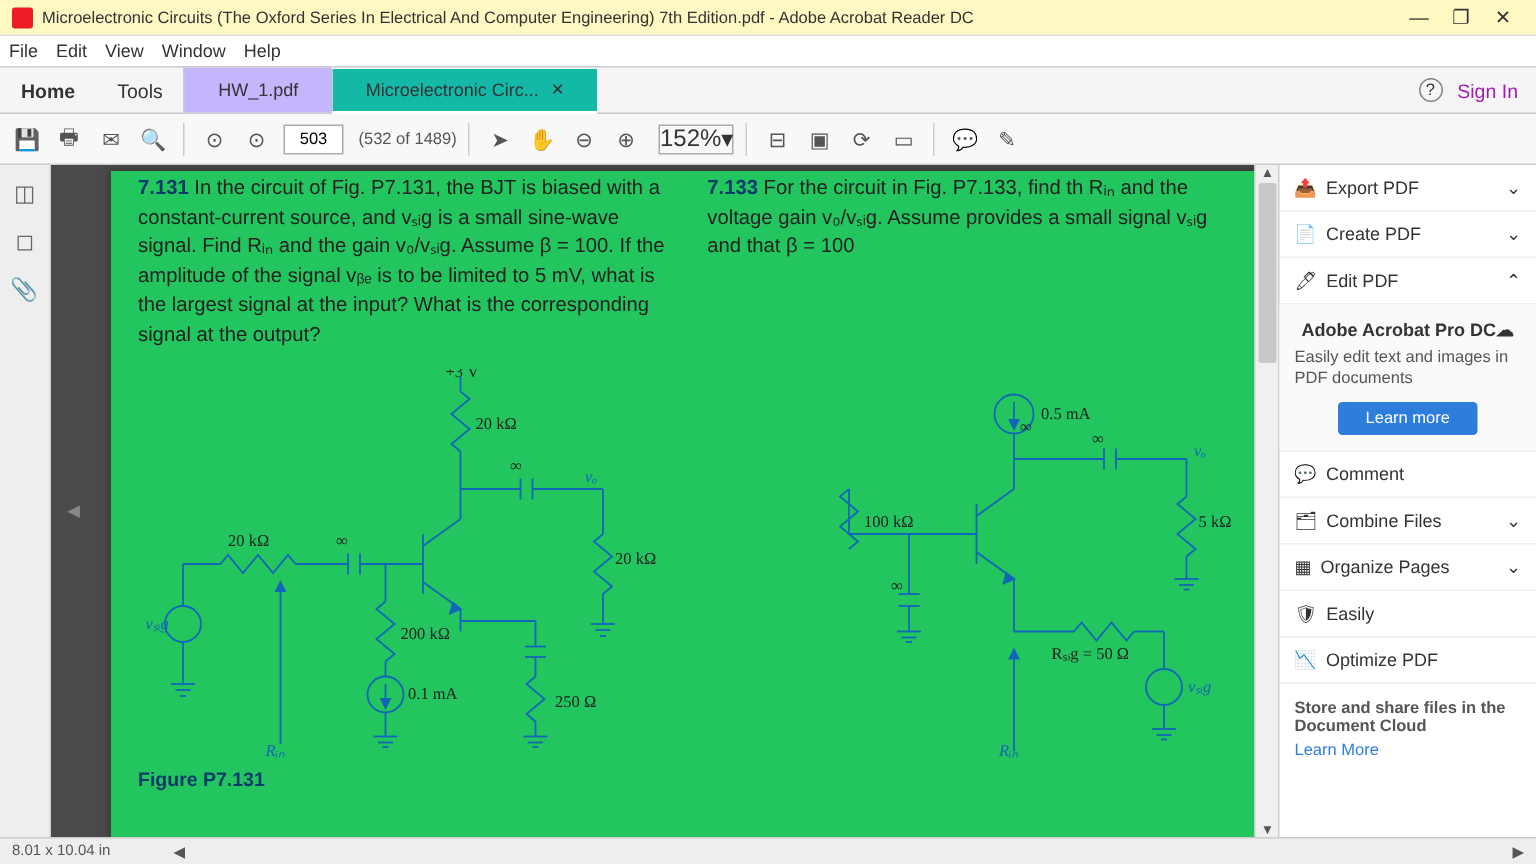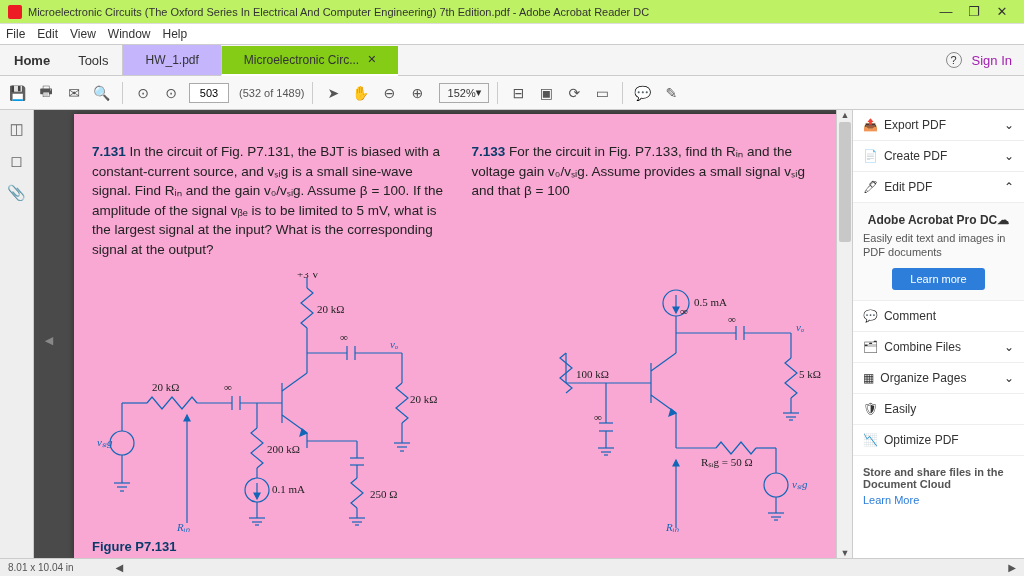--- a/index.html
+++ b/index.html
@@ -1,43 +1,43 @@
 <!DOCTYPE html>
 <html><head>
 <meta charset="utf-8">
 <style>
   * { box-sizing: border-box; margin: 0; padding: 0; font-family: "Segoe UI", Arial, sans-serif; }
   body { width: 1024px; height: 576px; overflow: hidden; background: #fff; font-size: 12px; color: #333; }
-  .titlebar { height: 24px; background: #bef264; display: flex; align-items: center; padding: 0 8px; border-bottom: 1px solid #ddd; }
+  .titlebar { height: 24px; background: #fef9c3; display: flex; align-items: center; padding: 0 8px; border-bottom: 1px solid #ddd; }
   .titlebar .icon { width: 14px; height: 14px; background: #ed1c24; margin-right: 6px; border-radius: 2px; }
   .titlebar .title { flex: 1; font-size: 11px; color: #333; }
   .titlebar .wc { width: 28px; text-align: center; font-size: 13px; cursor: pointer; }
   .menubar { height: 20px; background: #fff; display: flex; align-items: center; padding: 0 6px; font-size: 12px; gap: 12px; }
   .menubar span { cursor: pointer; }
   .tabbar { height: 32px; background: #f5f5f5; border-top: 1px solid #ccc; border-bottom: 1px solid #ccc; display: flex; align-items: center; }
   .tabbar .htab { padding: 0 14px; font-size: 13px; height: 100%; display: flex; align-items: center; cursor: pointer; }
   .tabbar .htab.home { font-weight: bold; }
   .tabbar .doctab { padding: 0 22px; height: 100%; display: flex; align-items: center; border-left: 1px solid #ccc; font-size: 12px; cursor: pointer; background: #c4b5fd; }
-  .tabbar .doctab.active { background: #84cc16; border-bottom: 2px solid #fff; margin-bottom: -1px; }
+  .tabbar .doctab.active { background: #14b8a6; border-bottom: 2px solid #fff; margin-bottom: -1px; }
   .tabbar .doctab .x { margin-left: 8px; font-size: 11px; }
   .tabbar .right { margin-left: auto; display: flex; align-items: center; gap: 10px; padding-right: 12px; }
   .tabbar .signin { font-size: 13px; color: #a21caf; }
   .toolbar { height: 34px; background: #f8f8f8; border-bottom: 1px solid #ccc; display: flex; align-items: center; padding: 0 6px; gap: 4px; }
   .tbtn { width: 24px; height: 24px; display: flex; align-items: center; justify-content: center; color: #555; cursor: pointer; font-size: 14px; }
   .sep { width: 1px; height: 22px; background: #ccc; margin: 0 4px; }
   .pagebox { width: 40px; height: 20px; border: 1px solid #aaa; text-align: center; font-size: 11px; margin: 0 2px; }
   .pagetotal { font-size: 11px; color: #555; margin-left: 4px; }
-  .zoombox { width: 50px; height: 20px; border: 1px solid #aaa; text-align: center; font-size: 11px; margin-left: 6px; display:flex;align-items:center;justify-content:center; }
+  .zoombox { width: 50px; height: 20px; border: 1px solid #aaa; text-align: center; font-size: 16px; margin-left: 6px; display:flex;align-items:center;justify-content:center; }
   .mainrow { display: flex; height: calc(576px - 24px - 20px - 32px - 34px - 18px); }
   .leftrail { width: 34px; background: #eee; border-right: 1px solid #ccc; display: flex; flex-direction: column; align-items: center; gap: 14px; padding-top: 10px; }
   .leftrail .ricon { width: 18px; height: 18px; color: #666; cursor: pointer; font-size: 15px; display:flex;align-items:center;justify-content:center; }
   .scrollgutter { width: 30px; background: #4a4a4a; position: relative; }
   .scrollgutter .arrow { position:absolute; left:50%; transform:translateX(-50%); color:#888; font-size:11px; }
   .docarea { flex: 1; background: #4a4a4a; position: relative; overflow: hidden; display:flex; }
-  .page { position: absolute; left: 10px; top: 4px; width: 771px; height: calc(100% - 4px); background: #f9a8d4; box-shadow: 0 0 6px rgba(0,0,0,0.4); padding: 28px 18px; font-family: Georgia, 'Times New Roman', serif; color: #222; overflow:hidden; }
+  .page { position: absolute; left: 10px; top: 4px; width: 771px; height: calc(100% - 4px); background: #22c55e; box-shadow: 0 0 6px rgba(0,0,0,0.4); padding: 1px 18px; font-family: Georgia, 'Times New Roman', serif; color: #222; overflow:hidden; }
   .problems { display: flex; gap: 24px; font-size: 13.5px; line-height: 1.45; }
   .prob { flex: 1; }
   .prob b { color: #0a3a6a; font-weight: bold; }
   .figs { display:flex; margin-top: 14px; gap: 24px; }
   .figbox { flex:1; position:relative; }
   .figcap { color:#0a3a6a; font-weight:bold; font-size:13px; margin-top:6px; }
   .vscroll { width: 16px; background: #f0f0f0; border-left: 1px solid #ccc; position: relative; }
   .vscroll .thumb { position: absolute; top: 12px; left: 2px; width: 12px; height: 120px; background: #c8c8c8; border-radius: 2px; }
   .vscroll .arr { position:absolute; left:2px; width:12px; text-align:center; font-size:9px; color:#555; }
   .rpanel { width: 172px; background: #fff; border-left: 1px solid #ccc; font-size: 12px; }

